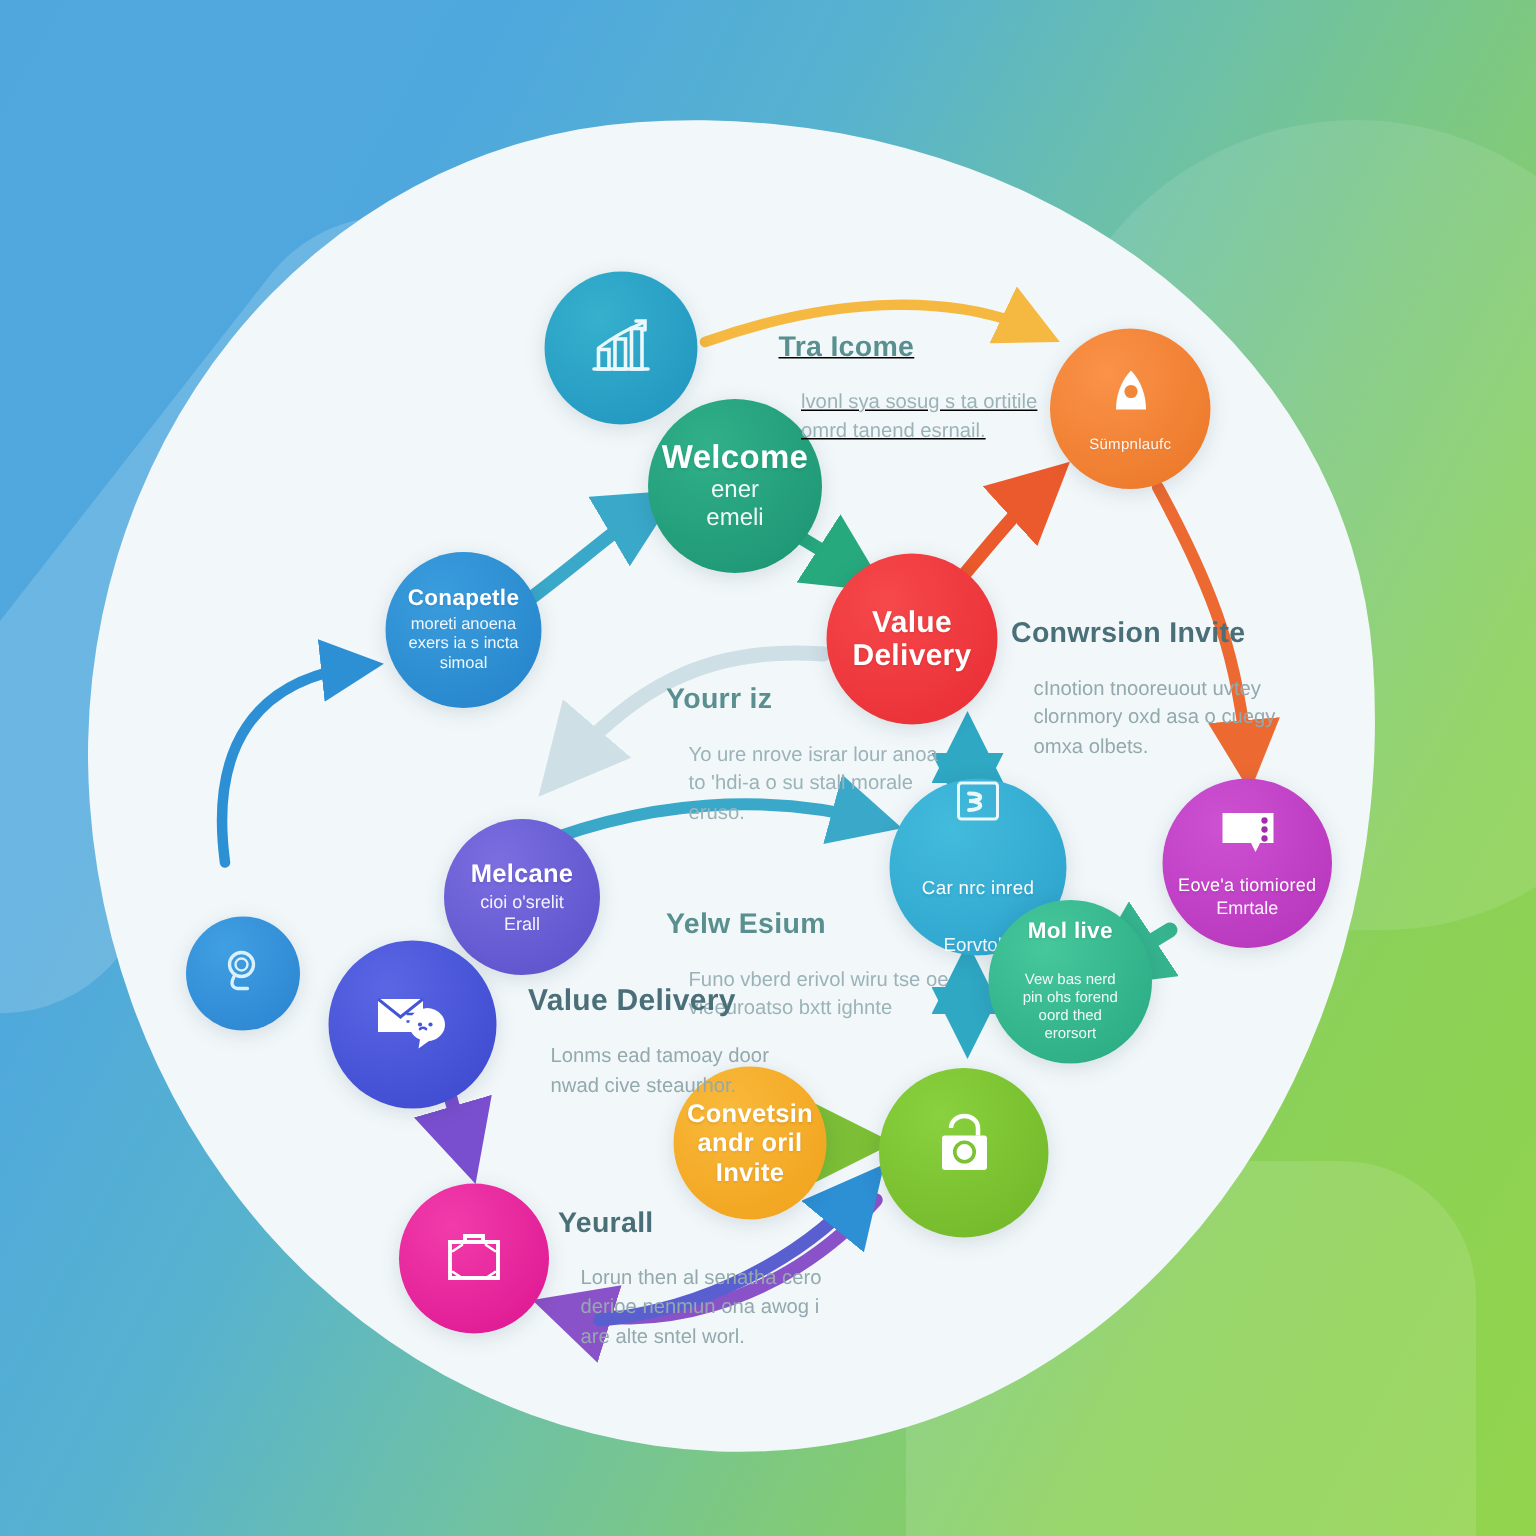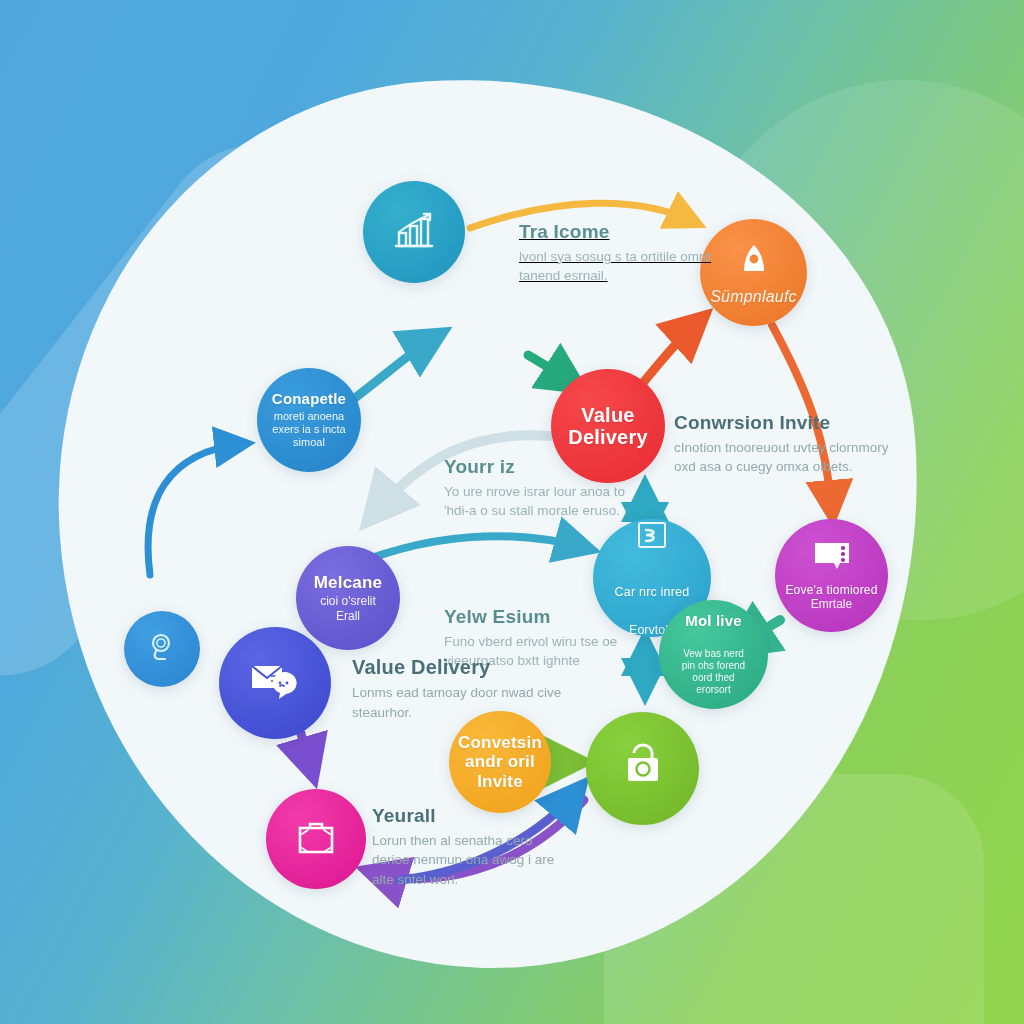--- a/index.html
+++ b/index.html
@@ -114,21 +114,21 @@
     color: #5a8f8f;
     font-size: 19px;
     margin: 0 0 4px 0;
     line-height: 1.15;
     letter-spacing: 0.2px;
   }
   .tb-body {
     color: #9bb3b8;
     font-size: 13.5px;
     line-height: 1.45;
-    margin: 0;
+    margin: 15px;
     max-width: 215px;
   }
   .tb-dark .tb-title { color: #4a6f78; }
   .tb-dark .tb-body { color: #93a9ae; }
 </style>
 </head>
 <body>
 
 <div id="canvas">
 
@@ -218,29 +218,34 @@
         <line x1="5" y1="38" x2="41" y2="38"></line>
         <rect x="8" y="25" width="7" height="13"></rect>
         <rect x="19" y="18" width="7" height="20"></rect>
         <rect x="30" y="11" width="7" height="27"></rect>
         <path d="M8 24 C16 18, 26 12, 38 7" stroke-width="2"></path>
         <path d="M33 6 L39 6 L39 12"></path>
       </svg>
     </span>
   </div>
 
+  <div class="node" style="left:432px; top:266px; width:116px; height:116px; background:radial-gradient(circle at 35% 28%, #30b089, #1b9272);">
+    <div class="node-title" style="font-size:22px;">Welcome</div>
+    <div class="node-sub" style="font-size:16px; white-space:pre-line;">ener
+emeli</div>
+  </div>
 
   <div class="node" style="left:700px; top:219px; width:107px; height:107px; background:radial-gradient(circle at 35% 28%, #fa9248, #ea7525);">
     <span class="node-icon" style="margin-bottom:2px;">
       <svg width="42" height="42" viewBox="0 0 42 42" fill="#ffffff">
         <path d="M21 5 C28 12, 31 22, 31 31 L11 31 C11 22, 14 12, 21 5 Z"></path>
         <circle cx="21" cy="19" r="4.4" fill="#f2873a"></circle>
       </svg>
     </span>
-    <div class="node-title" style="font-size:16px; font-weight:normal; opacity:0.92;font-style:italic;">Sümpnlaufc</div>
+    <div class="node-title" style="font-size:10px; font-weight:normal; opacity:0.92;">Sümpnlaufc</div>
   </div>
 
   <div class="node" style="left:257px; top:368px; width:104px; height:104px; background:radial-gradient(circle at 35% 28%, #3a9ddd, #2482c9);">
     <div class="node-title" style="font-size:15px;">Conapetle</div>
     <div class="node-sub" style="font-size:11px; white-space:pre-line; margin-top:2px;">moreti  anoena
 exers ia s incta
 simoal</div>
   </div>
 
   <div class="node" style="left:296px; top:546px; width:104px; height:104px; background:radial-gradient(circle at 35% 28%, #7b6ee0, #5a4fca);">

